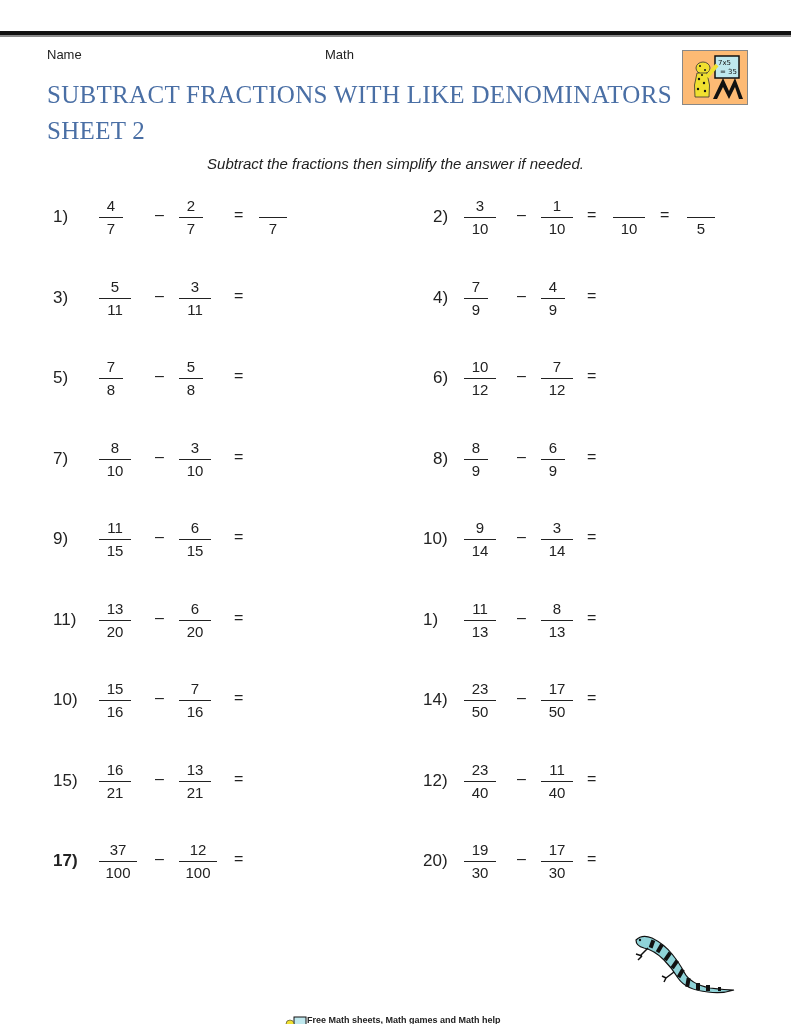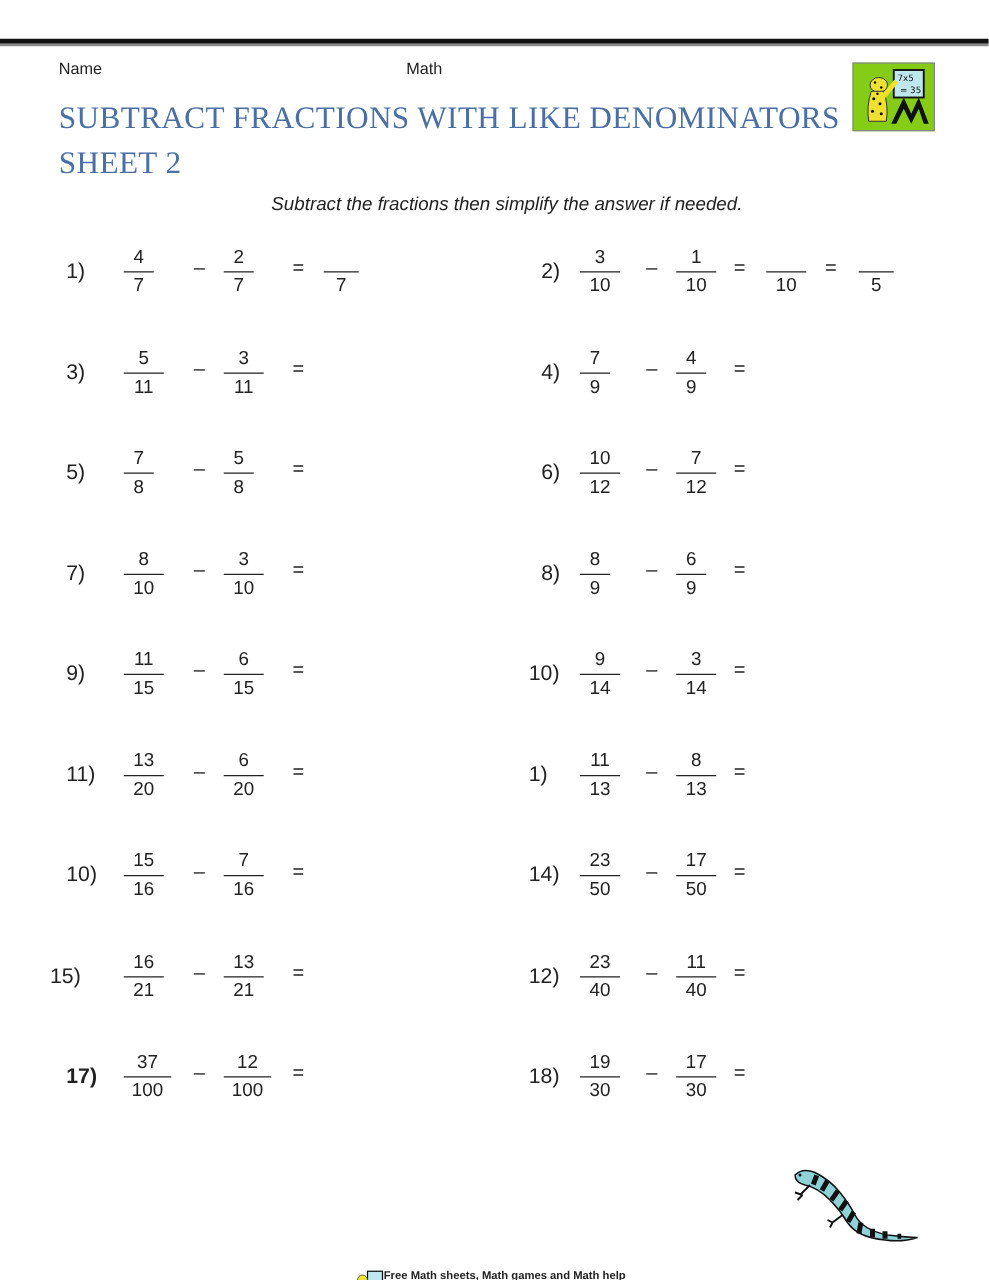--- a/index.html
+++ b/index.html
@@ -2,22 +2,22 @@
 <html><head>
 <meta charset="utf-8">
 <style>
   html, body { margin:0; padding:0; background:#ffffff; }
   body { width:791px; height:1024px; position:relative; overflow:hidden; font-family:"Liberation Sans", "DejaVu Sans", sans-serif; color:#222; }
   .rule-black { position:absolute; left:0; top:31px; width:791px; height:4px; background:#111; }
   .rule-gray { position:absolute; left:0; top:35px; width:791px; height:2px; background:#8a8a8a; }
   .lbl { position:absolute; top:47px; font-size:13px; color:#222; }
   .title { position:absolute; left:47px; font-family:"Liberation Serif", "DejaVu Serif", serif; color:#4a6fa5; font-size:25px; letter-spacing:0.3px; white-space:nowrap; }
   .instr { position:absolute; left:0; width:791px; top:155px; text-align:center; font-style:italic; font-size:15px; color:#222; padding-left:0; }
-  .instr span { position:relative; left:10px; }
-  .logo-box { position:absolute; left:682px; top:50px; width:64px; height:53px; border:1px solid #888; background:#84cc16; }
+  .instr span { position:relative; left:0px; }
+  .logo-box { position:absolute; left:682px; top:50px; width:64px; height:53px; border:1px solid #888; background:#fdba74; }
   .prob { position:absolute; height:60px; }
   .pnum { position:absolute; top:10px; font-size:17px; color:#222; white-space:nowrap; }
   .frac { position:absolute; top:0; display:flex; flex-direction:column; align-items:center; font-size:15px; color:#222; }
   .frac .n { height:18px; line-height:18px; }
   .frac .bar { height:1px; background:#222; margin:2px 0; }
   .frac .d { height:18px; line-height:18px; }
   .op { position:absolute; top:9px; font-size:16px; color:#222; }
   .footer { position:absolute; left:282px; top:1014px; width:228px; height:40px; }
   .footer-tag { position:absolute; left:25px; top:1px; font-size:9px; font-weight:bold; color:#222; white-space:nowrap; }
   .footer-line { position:absolute; left:24px; top:15px; width:200px; height:2px; background:#7a4aa8; }
@@ -277,21 +277,21 @@
       </div>
       <div class="op" style="left: 517px;">–</div>
       <div class="frac" style="left: 541px;">
         <div class="n">17</div>
         <div class="bar" style="width: 32px;"></div>
         <div class="d">50</div>
       </div>
       <div class="op" style="left: 587px;">=</div>
     </div>
     <div class="prob" style="top: 760.5px; left: 0px;">
-      <div class="pnum" style="left: 40px;">15)</div>
+      <div class="pnum" style="left: 53px;">15)</div>
       <div class="frac" style="left: 99px;">
         <div class="n">16</div>
         <div class="bar" style="width: 32px;"></div>
         <div class="d">21</div>
       </div>
       <div class="op" style="left: 155px;">–</div>
       <div class="frac" style="left: 179px;">
         <div class="n">13</div>
         <div class="bar" style="width: 32px;"></div>
         <div class="d">21</div>
@@ -322,21 +322,21 @@
       </div>
       <div class="op" style="left: 155px;">–</div>
       <div class="frac" style="left: 179px;">
         <div class="n">12</div>
         <div class="bar" style="width: 38px;"></div>
         <div class="d">100</div>
       </div>
       <div class="op" style="left: 234px;">=</div>
     </div>
     <div class="prob" style="top: 841px; left: 0px;">
-      <div class="pnum" style="left: 423px;">18)</div>
+      <div class="pnum" style="left: 423px;">20)</div>
       <div class="frac" style="left: 464px;">
         <div class="n">19</div>
         <div class="bar" style="width: 32px;"></div>
         <div class="d">30</div>
       </div>
       <div class="op" style="left: 517px;">–</div>
       <div class="frac" style="left: 541px;">
         <div class="n">17</div>
         <div class="bar" style="width: 32px;"></div>
         <div class="d">30</div>

